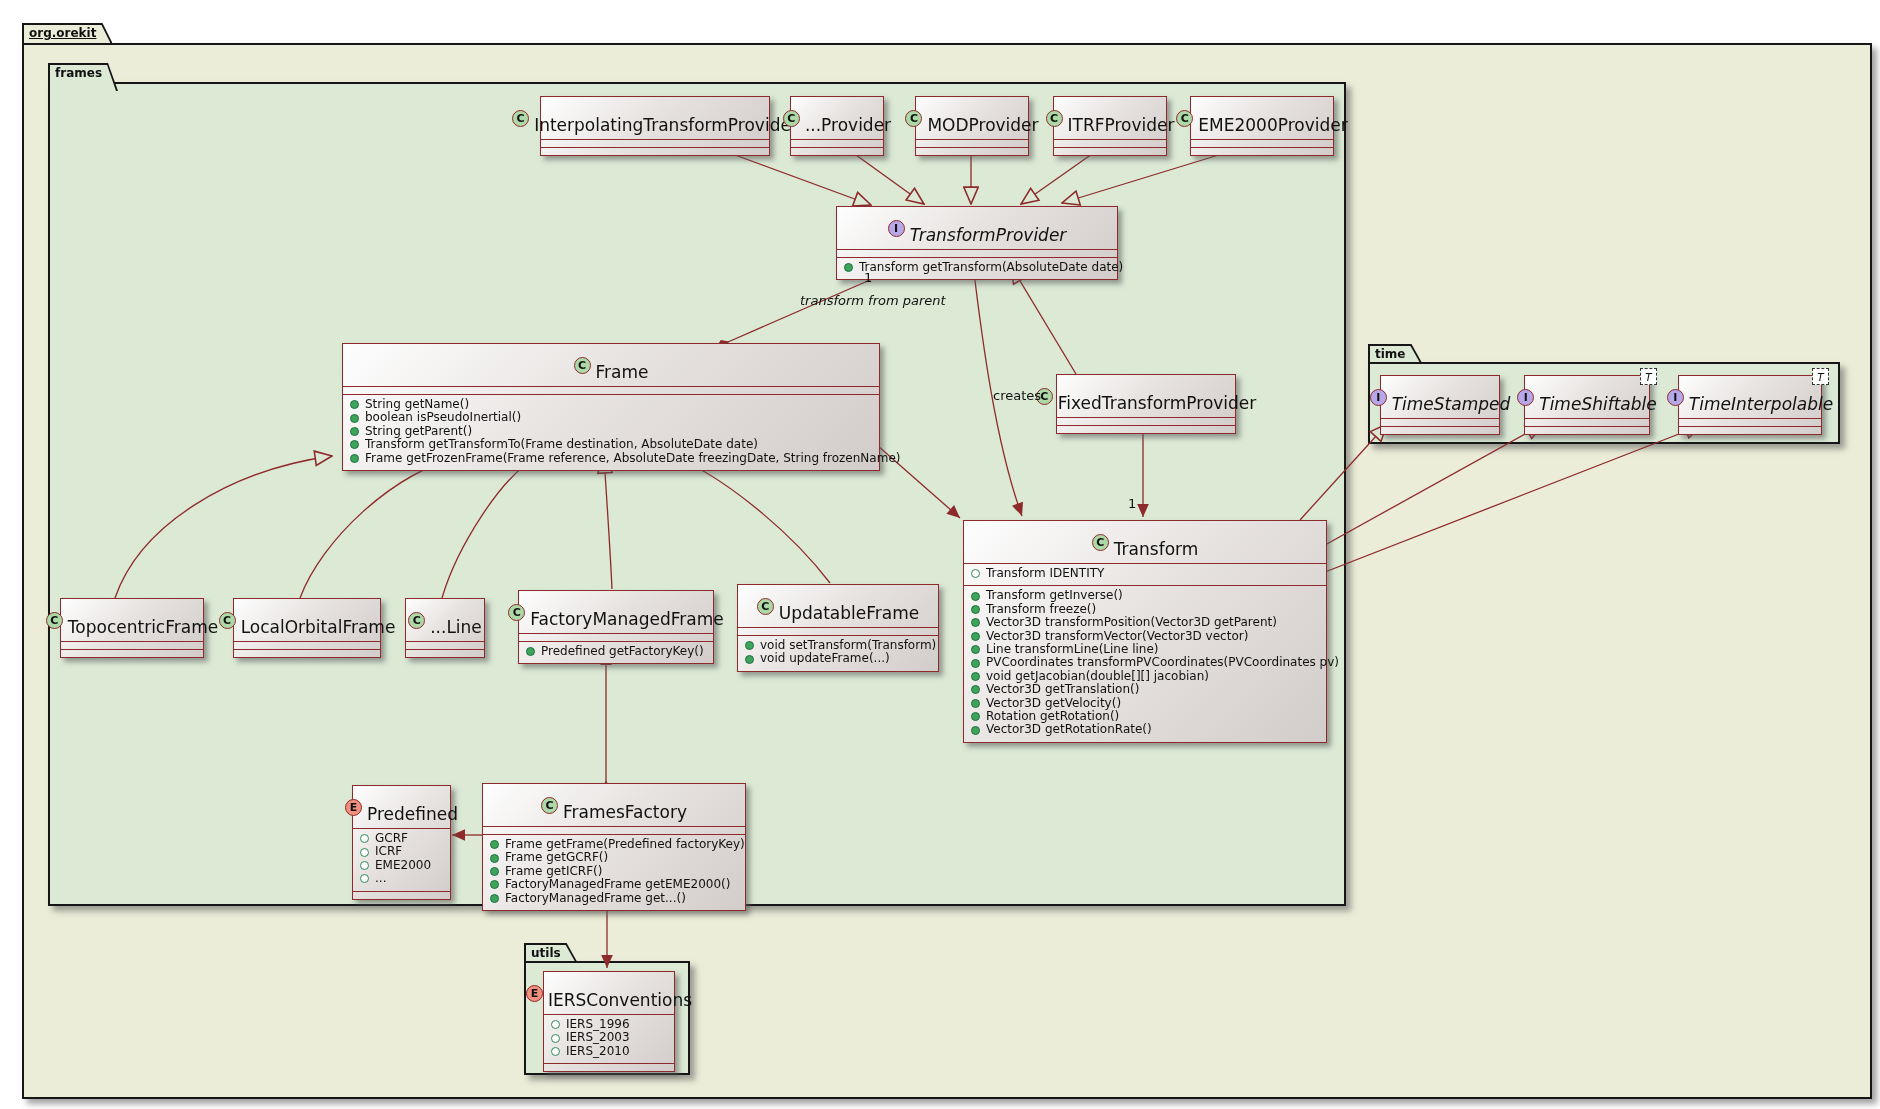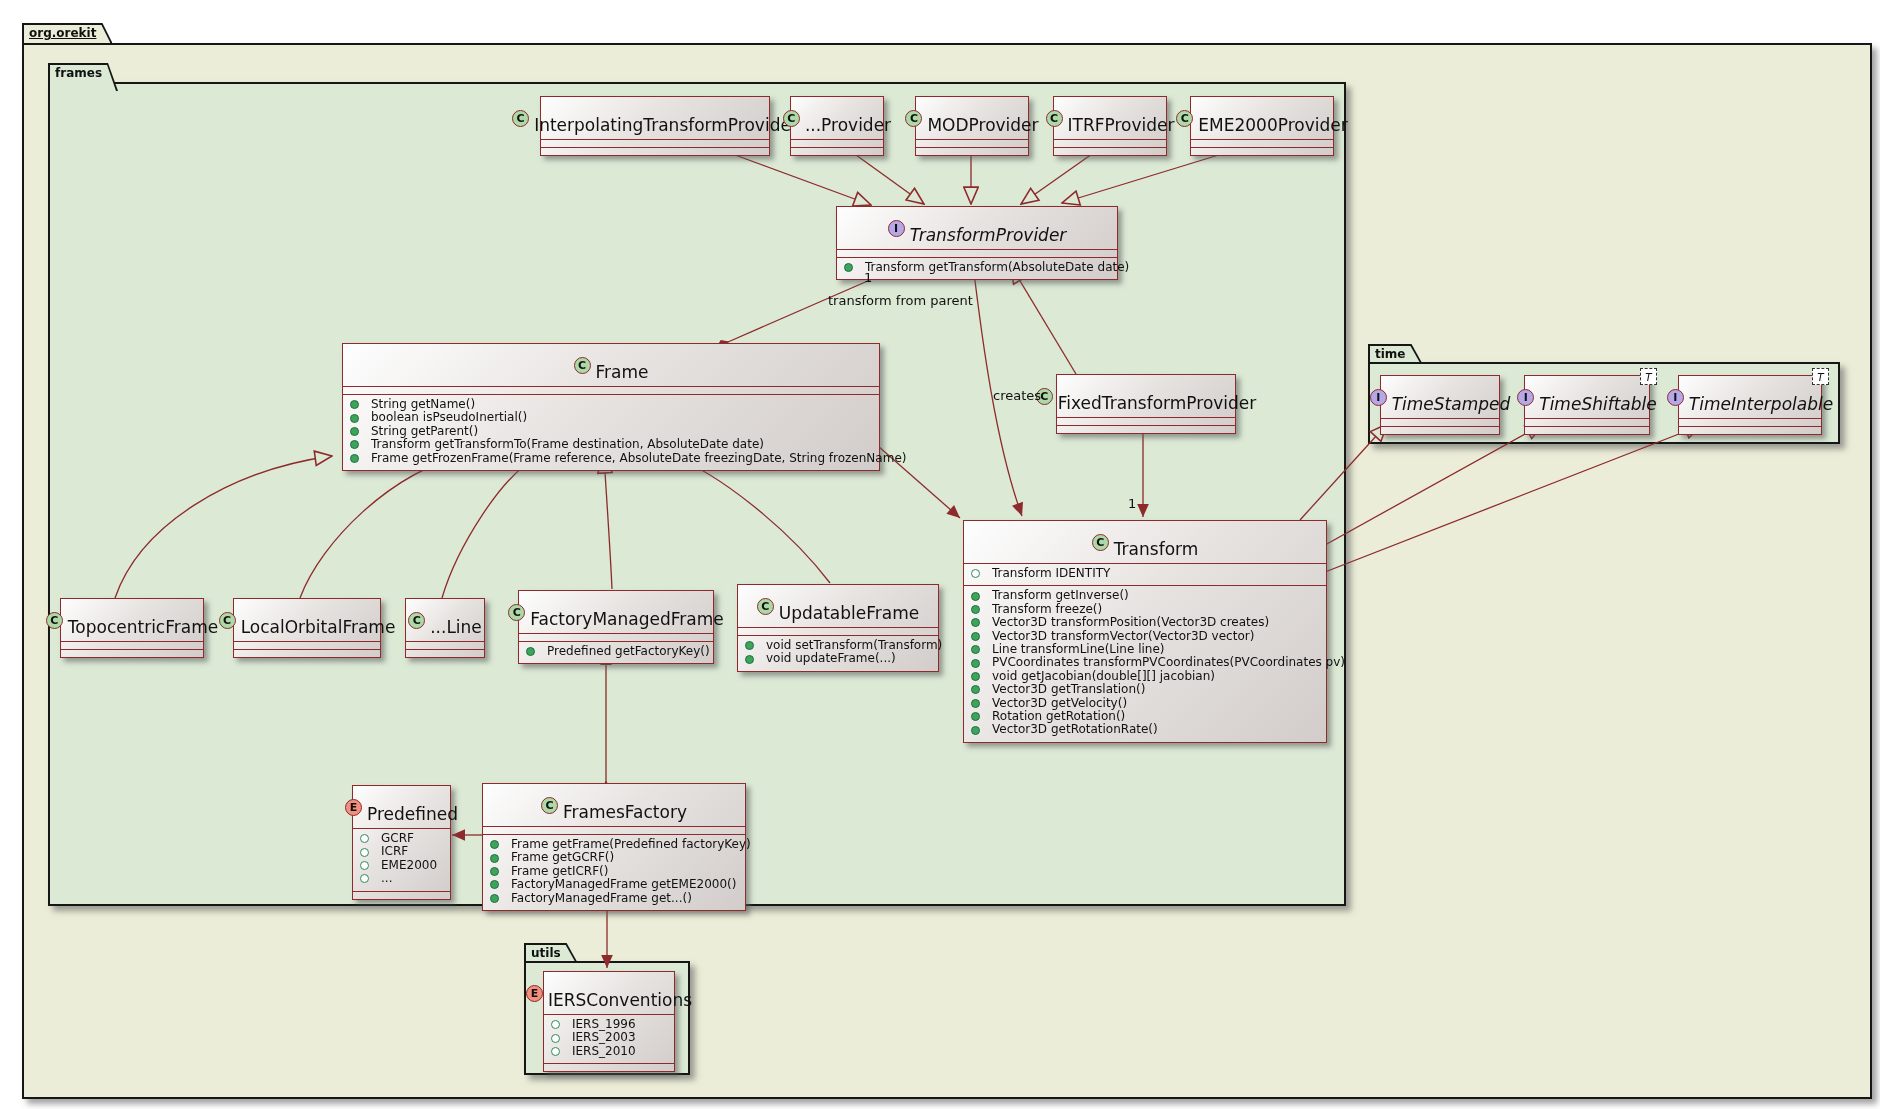--- a/index.html
+++ b/index.html
@@ -40,21 +40,21 @@
   }
   .cls-h {
     display:flex; align-items:center; justify-content:center; gap:5px;
     padding:4px 8px; min-height:19px;
   }
   .cls-n { font-size:17px; white-space:nowrap;margin-top:14px; }
   .iface .cls-n { font-style:italic; }
   .sep { border-top:1.3px solid #8e2a2b; }
   .strip { height:7px; }
   .members { padding:3px 7px 5px 7px; }
-  .m { display:flex; align-items:center; gap:12px; line-height:13.4px; white-space:nowrap; }
+  .m { display:flex; align-items:center; gap:6px; line-height:13.4px; white-space:nowrap; }
   .dot { width:7px; height:7px; border-radius:50%; flex:0 0 7px; }
   .dot.mth { background:#3fa45b; border:1px solid #1e7042; }
   .dot.fld { background:#ffffff; border:1.2px solid #2e8b57; }
   .spot {
     width:17px; height:17px; border-radius:50%; border:1.2px solid #8e2a2b;
     display:flex; align-items:center; justify-content:center;
     font-weight:bold; font-size:11px; flex:0 0 17px; box-sizing:border-box;
   }
   .spot-c { background:#add9a8; }
   .spot-i { background:#b6a8e8; }
@@ -146,21 +146,21 @@
 
       <path d="M 607,896 L 607,968" marker-end="url(#arr)"></path>
 
       <path d="M 1300,520 L 1387,424" marker-end="url(#tri)"></path>
       <path d="M 1325,545 L 1543,424" marker-end="url(#tri)"></path>
       <path d="M 1325,572 L 1702,425" marker-end="url(#tri)"></path>
     </g>
   </svg>
 
   <div class="edge-label" style="left:864px; top:270px;">1</div>
-  <div class="edge-label" style="left:828px; top:293px;">transform from parent</div>
+  <div class="edge-label" style="left:800px; top:293px;font-style:italic;">transform from parent</div>
   <div class="edge-label" style="left:993px; top:388px;">creates</div>
   <div class="edge-label" style="left:1128px; top:496px;">1</div>
 
   <div class="cls" style="left:540px; top:96px; width:228px;">
     <div class="cls-h">
         <span class="spot spot-c">C</span>
         <span class="cls-n">InterpolatingTransformProvider</span>
       </div>
     <div class="sep"></div>
       <div class="strip"></div>
@@ -288,21 +288,21 @@
       <div class="m">
           <span class="dot mth"></span>
           <span>Transform getInverse()</span>
         </div>
       <div class="m">
           <span class="dot mth"></span>
           <span>Transform freeze()</span>
         </div>
       <div class="m">
           <span class="dot mth"></span>
-          <span>Vector3D transformPosition(Vector3D creates)</span>
+          <span>Vector3D transformPosition(Vector3D getParent)</span>
         </div>
       <div class="m">
           <span class="dot mth"></span>
           <span>Vector3D transformVector(Vector3D vector)</span>
         </div>
       <div class="m">
           <span class="dot mth"></span>
           <span>Line transformLine(Line line)</span>
         </div>
       <div class="m">

